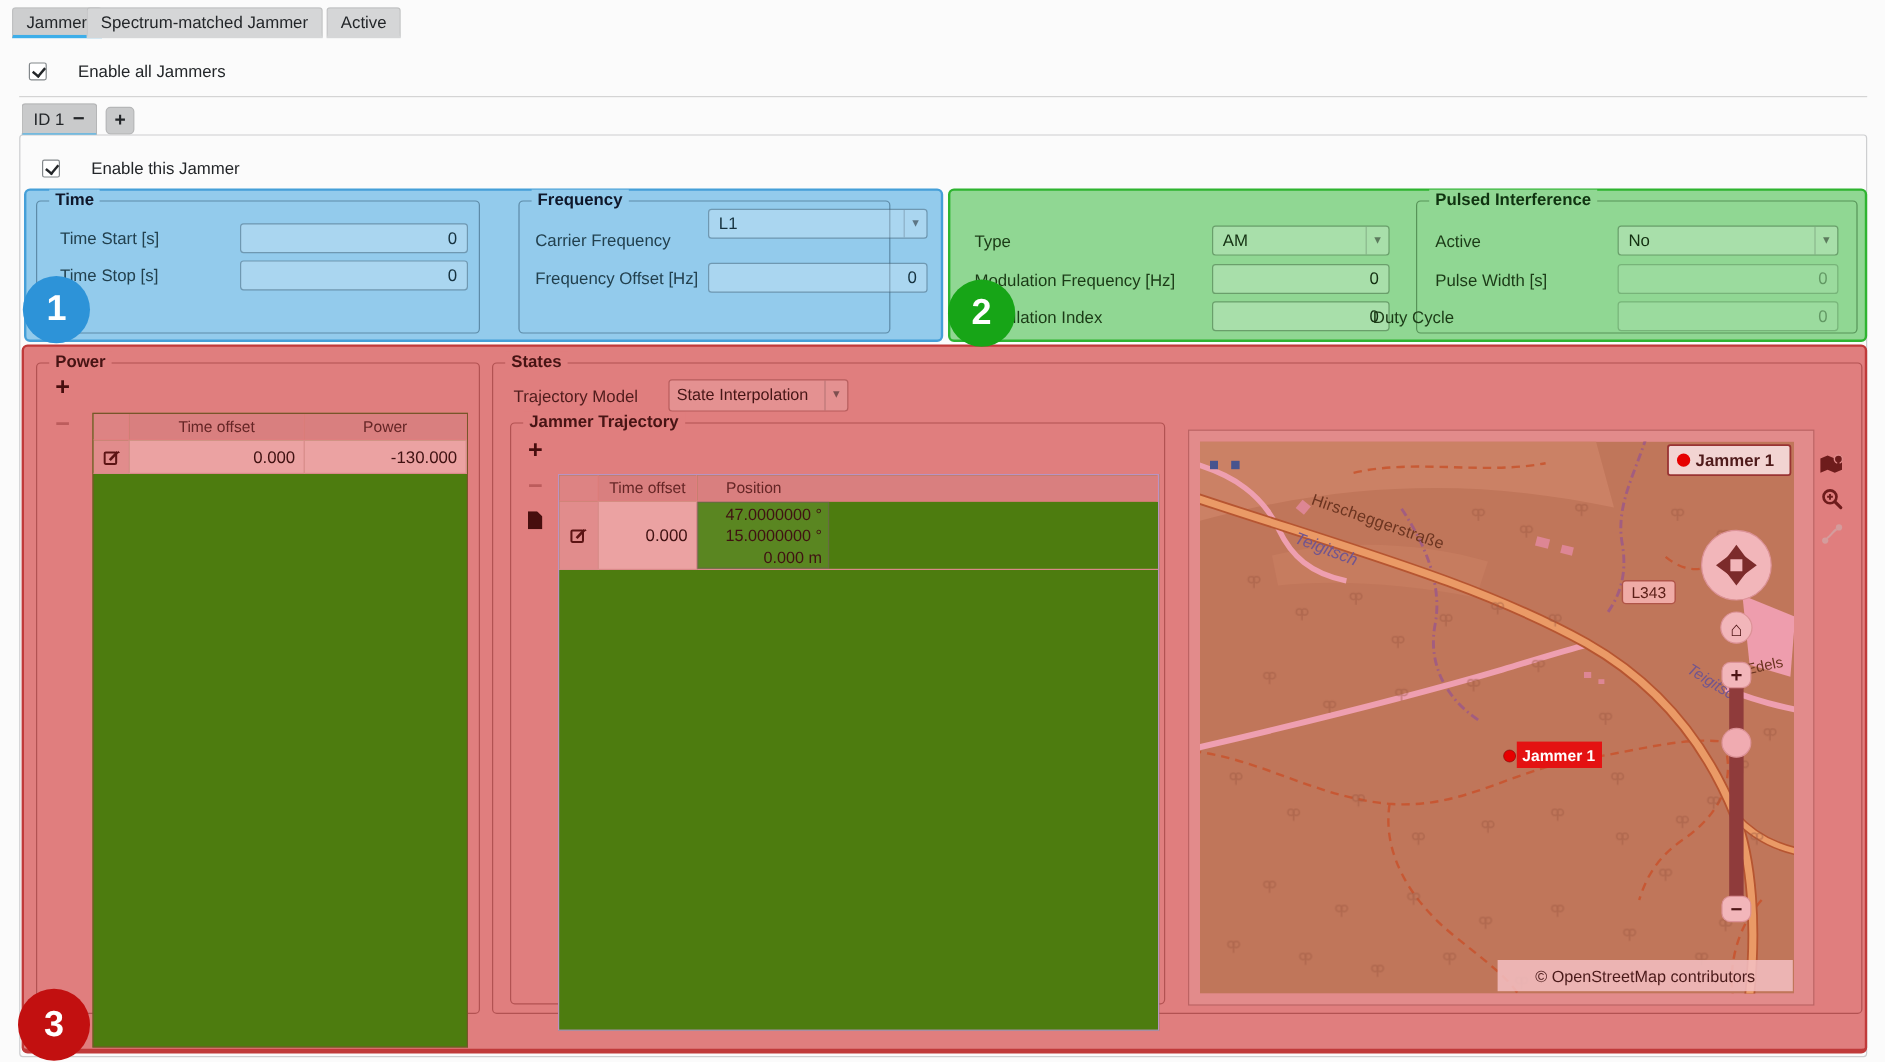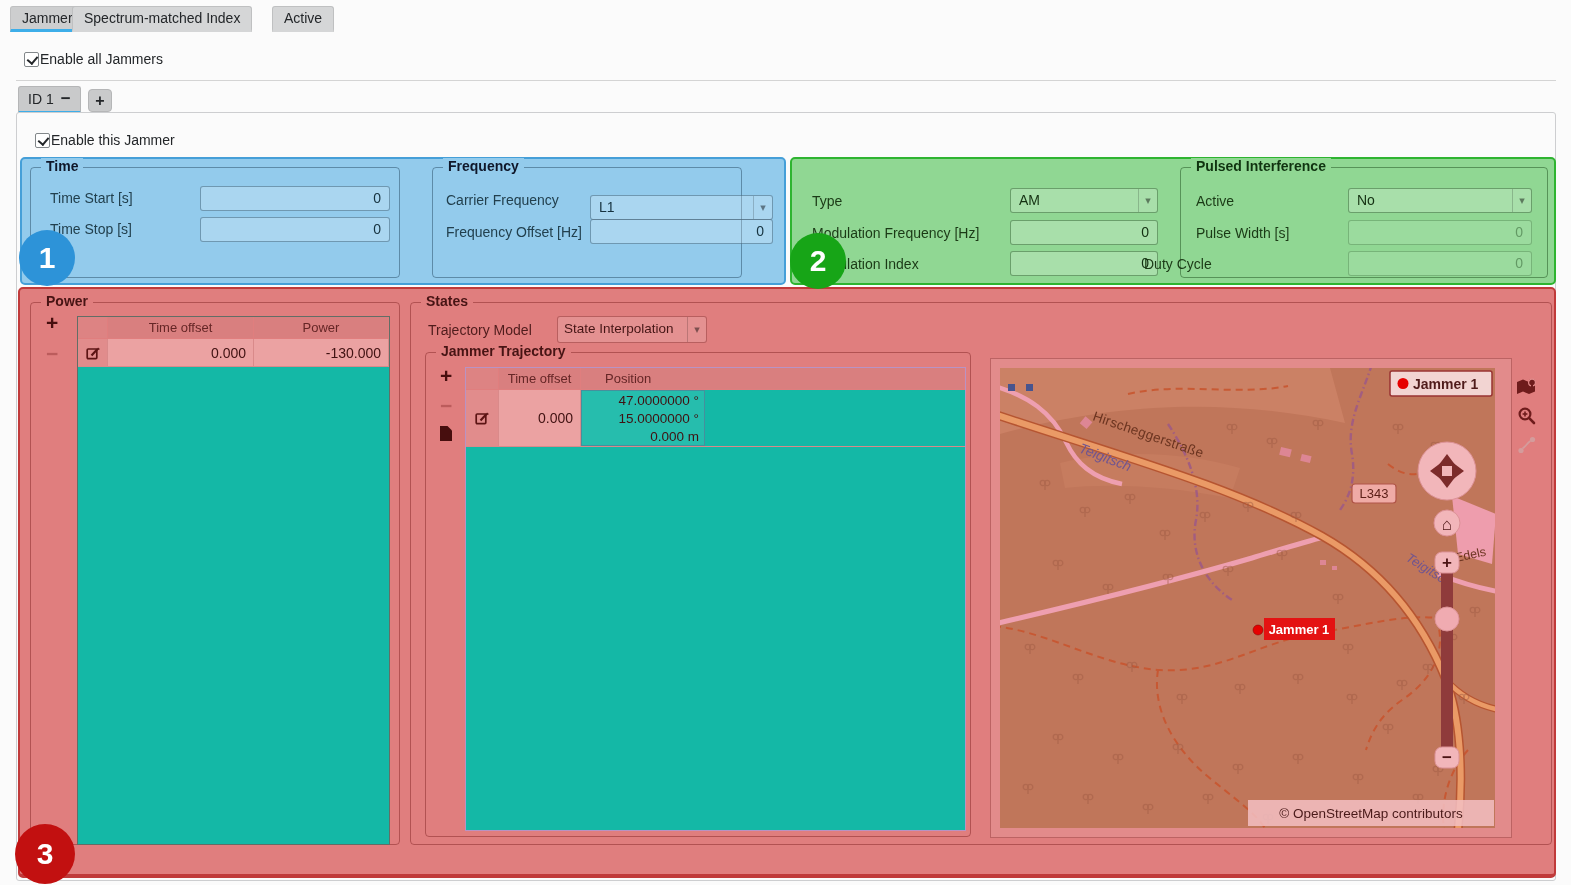--- a/index.html
+++ b/index.html
@@ -6,21 +6,21 @@
   body { background:#fcfcfc; font-family:"Liberation Sans", sans-serif; }
   #app { position:relative; width:1571px; height:885px; background:#fbfbfb; color:#232629; overflow:hidden; }
 
   
   .tab { position:absolute; top:6px; height:26px; padding:3px 11px 0; background:#d5d6d7;
          border:1px solid #bfc0c1; border-bottom:3px solid transparent; border-radius:3px 3px 0 0;
          font-size:14px; color:#232629; white-space:nowrap; }
   .tab.active { background:#cdcecf; border-bottom-color:#3daee9; }
 
   
-  .chk { position:absolute; display:flex; align-items:center; gap:1px; font-size:14px; color:#232629; }
+  .chk { position:absolute; display:flex; align-items:center; gap:26px; font-size:14px; color:#232629; }
   .chk .box { width:15px; height:15px; border:1px solid #82878a; border-radius:2px; background:#fff; position:relative; flex:0 0 auto; }
   .chk .box::after { content:""; position:absolute; left:4px; top:1px; width:5px; height:8px;
                      border:solid #232629; border-width:0 2px 2px 0; transform:rotate(40deg); }
 
   .hr { position:absolute; height:1px; background:#d4d4d4; }
 
   
   .idtab { position:absolute; left:18px; top:86px; height:28px; display:flex; align-items:center; gap:7px;
            padding:0 9px; background:#c9cacb; border:1px solid #b5b6b7; border-bottom:3px solid #3daee9;
            border-radius:3px 3px 0 0; font-size:14px; }
@@ -57,21 +57,21 @@
   .f-dis   { background:rgba(255,255,255,.10); border:1px solid rgba(30,80,30,.28); color:rgba(20,60,20,.42); }
   .combo { padding-right:24px; }
   .combo .arrow { position:absolute; right:0; top:0; width:19px; height:100%; border-left:1px solid rgba(0,0,0,.18);
                   display:flex; align-items:center; justify-content:center; font-size:11px; color:rgba(0,0,0,.45); }
 
   
   .sbtn { position:absolute; z-index:4; font-weight:bold; font-size:21px; line-height:20px; color:#470e0e; }
   .sbtn.dim { color:rgba(120,30,30,.35); }
 
   
-  .tbl { position:absolute; background:#14b8a6; z-index:3; }
+  .tbl { position:absolute; background:#4d7c0f; z-index:3;margin-top:28px; }
   .trow { display:flex; }
   .hc { background:#d97f7f; font-size:13px; color:#652626; text-align:center; line-height:22px;
         border-right:1px solid #e07e7e; border-bottom:1px solid #e07e7e; height:22px; }
   .icell { background:#e18c8c; display:flex; align-items:center; justify-content:center;
            border-right:1px solid #d98a8a; border-bottom:1px solid #d98a8a; }
   .dc { background:#eba2a2; font-size:14px; color:#401212; text-align:right; padding:0 7px;
         border-right:1px solid #d98a8a; border-bottom:1px solid #d98a8a; display:flex; align-items:center; justify-content:flex-end; }
 
   
   .mapPanel { position:absolute; left:990px; top:358px; width:522px; height:480px; z-index:3;
@@ -81,21 +81,21 @@
   
   .badge { position:absolute; border-radius:50%; color:#fff; font-weight:bold; font-size:30px;
            display:flex; align-items:center; justify-content:center; z-index:9; }
 </style>
 </head>
 <body>
 
 <div id="app">
 
   <div class="tab active" style="left:10px">Jammer</div>
-  <div class="tab" style="left:72px">Spectrum-matched Index</div>
+  <div class="tab" style="left:72px">Spectrum-matched Jammer</div>
   <div class="tab" style="left:272px">Active</div>
 
   <div class="chk" style="left:24px; top:51px">
     <span class="box"></span>
     <span>Enable all Jammers</span>
   </div>
 
   <div class="hr" style="left:16px; top:80px; width:1540px"></div>
 
   <div class="idtab">
@@ -118,21 +118,21 @@
   </div>
   <div class="lbl lb-blue" style="left:50px; top:190px">Time Start [s]</div>
   <div class="fld f-blue num" style="left:200px; top:186px; width:190px">0</div>
   <div class="lbl lb-blue" style="left:50px; top:221px">Time Stop [s]</div>
   <div class="fld f-blue num" style="left:200px; top:217px; width:190px">0</div>
 
   <div class="grp g-blue" style="left:432px; top:167px; width:310px; height:111px">
     <span class="ttl">Frequency</span>
   </div>
   <div class="lbl lb-blue" style="left:446px; top:192px">Carrier Frequency</div>
-  <div class="fld f-blue combo" style="left:590px; top:195px; width:183px">
+  <div class="fld f-blue combo" style="left:590px; top:174px; width:183px">
     <span>L1</span>
     <span class="arrow">▾</span>
   </div>
   <div class="lbl lb-blue" style="left:446px; top:224px">Frequency Offset [Hz]</div>
   <div class="fld f-blue num" style="left:590px; top:219px; width:183px">0</div>
 
   <div class="region r-green"></div>
 
   <div class="lbl lb-green" style="left:812px; top:193px">Type</div>
   <div class="fld f-green combo" style="left:1010px; top:188px; width:148px">
@@ -211,21 +211,21 @@
     <div class="trow" style="height:57px">
       <div class="icell" style="width:33px">
         <svg width="14" height="14" viewBox="0 0 14 14">
           <rect x="1.2" y="3" width="9.6" height="9.6" rx="1" fill="none" stroke="#5c1414" stroke-width="1.7"></rect>
           <path d="M5.5,9.5 L12,2.5" stroke="#5c1414" stroke-width="2.2"></path>
           <path d="M12.4,1.6 l1.6,1.6 -2.4,0.8 z" fill="#5c1414"></path>
         </svg>
       </div>
       <div class="dc" style="width:82px">0.000</div>
       <div style="flex:1; display:flex; align-items:stretch; border-bottom:1px solid #d98a8a">
-        <div style="width:124px; border:1px solid rgba(130,60,130,.35); background:rgba(255,255,255,.08);
+        <div style="width:110px; border:1px solid rgba(130,60,130,.35); background:rgba(255,255,255,.08);
                     font-size:13.5px; line-height:18px; color:#401212; text-align:right; padding:1px 5px 0 0">
           <div>47.0000000 °</div>
           <div>15.0000000 °</div>
           <div>0.000 m</div>
         </div>
       </div>
     </div>
   </div>
 
   <div class="mapPanel"></div>

